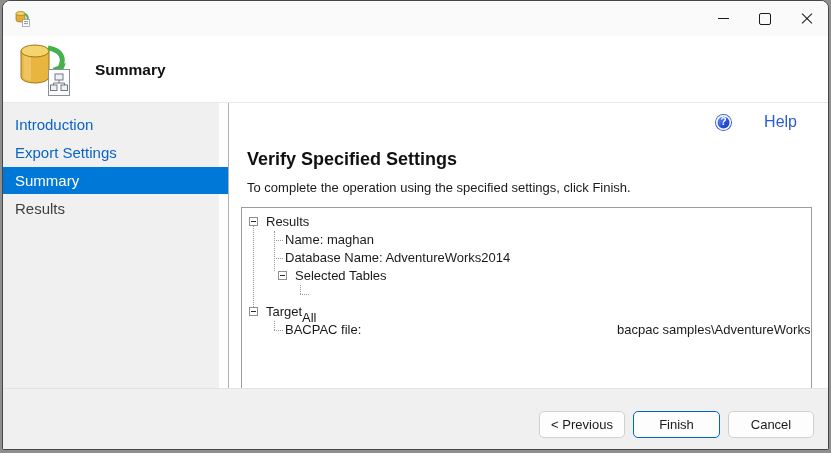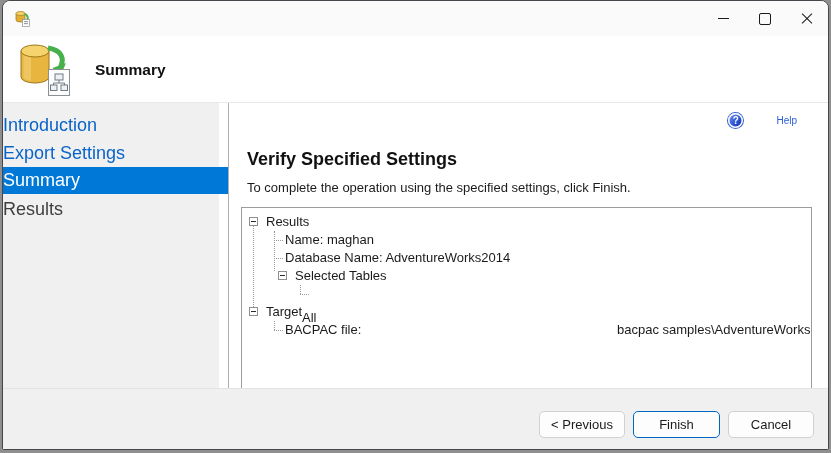--- a/index.html
+++ b/index.html
@@ -29,34 +29,34 @@
   .close-glyph::before{transform:rotate(45deg);}
   .close-glyph::after{transform:rotate(-45deg);}
   
   .header{position:absolute;left:0;top:35px;right:0;height:66px;background:#fff;}
   .header-icon{position:absolute;left:11px;top:3px;}
   .header-title{position:absolute;left:92px;top:25px;font-size:15.5px;font-weight:bold;color:#101010;}
   .body-sep{position:absolute;left:0;top:101px;right:0;height:1px;background:#e8e8e8;}
   
   .sidebar{position:absolute;left:0;top:102px;width:216px;bottom:0;background:#f0f0f0;}
   .divider{position:absolute;left:225px;top:102px;width:1px;height:285px;background:#b0b0b0;}
-  .nav-item{position:absolute;left:0;width:256px;height:28px;line-height:28px;
-    box-sizing:border-box;font-size:18px;cursor:default;white-space:nowrap;}
+  .nav-item{position:absolute;left:0;width:256px;height:28px;line-height:28px;padding-left:12px;
+    box-sizing:border-box;font-size:15px;cursor:default;white-space:nowrap;}
   .nav-link{color:var(--link_blue,#0a64c8);}
   .nav-item.selected{background:var(--accent,#0078d7);color:#fff;height:27px;line-height:27px;}
   .nav-future{color:#3f3f3f;}
   
   .main{position:absolute;left:226px;top:102px;right:0;height:285px;background:#fff;}
   .help{position:absolute;top:10px;right:31px;display:flex;align-items:center;gap:5px;cursor:default;}
   .help-icon{width:15px;height:15px;border-radius:50%;
     background:linear-gradient(135deg,#86a7f2 0%,#2a53d8 55%,#16339e 100%);
     box-shadow:inset 0 0 0 1.5px #fff, 0 0 0 1px #3b62c8;
     display:flex;align-items:center;justify-content:center;}
   .help-icon::after{content:"?";color:#fff;font-size:10px;font-weight:bold;line-height:1;}
-  .help-text{font-size:10px;color:var(--help_blue,#2a5cd8);margin-left:28px;}
+  .help-text{font-size:16px;color:var(--help_blue,#2a5cd8);margin-left:28px;}
   .heading{position:absolute;left:18px;top:46px;font-size:18px;font-weight:bold;color:#111;}
   .instruction{position:absolute;left:18px;top:77px;font-size:13px;color:#1b1b1b;}
   
   .treebox{position:absolute;left:12px;top:104px;width:571px;height:183px;box-sizing:border-box;
     border:1px solid #9c9c9c;background:#fff;overflow:hidden;}
   .trow{position:absolute;height:18px;line-height:18px;font-size:13px;color:#1b1b1b;white-space:nowrap;}
   .trow .label{position:absolute;top:0;}
   .r0{top:5px;}  .r1{top:23px;} .r2{top:41px;} .r3{top:59px;}
   .r4{top:77px;} .r5{top:95px;} .r6{top:113px;}
   .t-l0 .label{left:24px;} .t-l1 .label{left:43px;} .t-l1e .label{left:53px;} .t-l2 .label{left:60px;margin-top:24px;}

